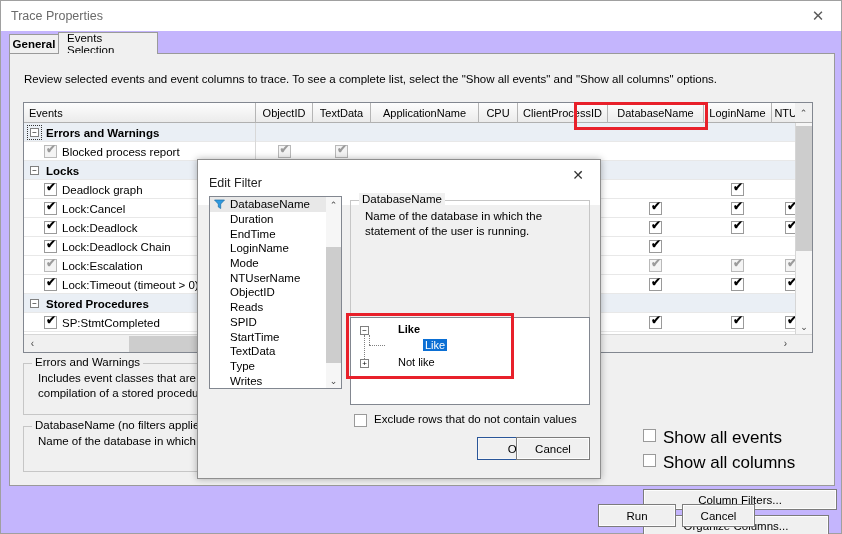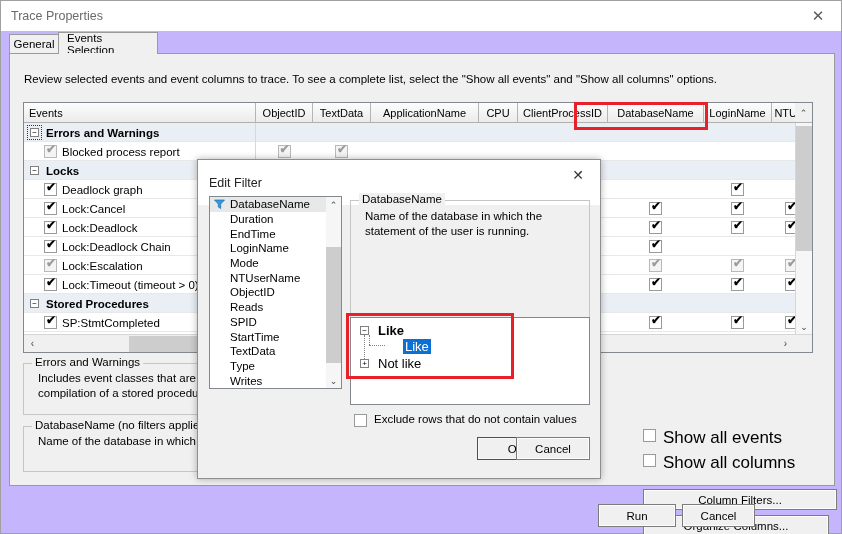--- a/index.html
+++ b/index.html
@@ -38,20 +38,21 @@
     position:absolute; left:8px; top:31px; width:826px; height:21px;
   }
   .tab {
     position:absolute; top:2px; height:19px;
     background:#f0f0f0;
     border:1px solid #9a9a9a;
     border-bottom:none;
     display:flex; align-items:center; justify-content:center;
     padding:0 8px; font-size:11.5px;
     cursor:pointer;
+    font-weight:bold;
   }
   .tab.active {
     top:0px; height:22px; background:#f0f0f0; border-color:#9a9a9a;
     z-index:3; font-weight:normal;
   }
   #tab-general { left:0px; width:50px; }
   #tab-events { left:49px; width:100px; }
   #tabline {
     position:absolute; left:8px; top:52px; width:826px; height:1px;
     background:#9a9a9a;
@@ -260,21 +261,21 @@
     position:absolute; top:-8px; left:8px; background:#f0f0f0;
     padding:0 3px; font-size:11.5px;
   }
   #dlg-desc .gtext {
     position:absolute; left:14px; top:8px; font-size:11.5px; line-height:15px;
   }
   #dlg-tree {
     position:absolute; left:152px; top:157px; width:240px; height:88px;
     background:#fff; border:1px solid #828790; overflow:hidden;
   }
-  .tnode { position:absolute; font-size:13px; display:flex; align-items:center; }
+  .tnode { position:absolute; font-size:11px; display:flex; align-items:center;margin-left:20px; }
   .texp {
     position:absolute; width:9px; height:9px; border:1px solid #808080;
     background:#fff; display:flex; align-items:center; justify-content:center;
     font-size:8px; line-height:7px; cursor:pointer;
   }
   #tn-like { left:27px; top:5px; font-weight:bold; }
   #te-like { left:9px; top:8px; }
   #tn-mydb { left:52px; top:21px; background:#0b6fd4; color:#fff; padding:0 2px; }
   #tn-notlike { left:27px; top:38px; }
   #te-notlike { left:9px; top:41px; }

